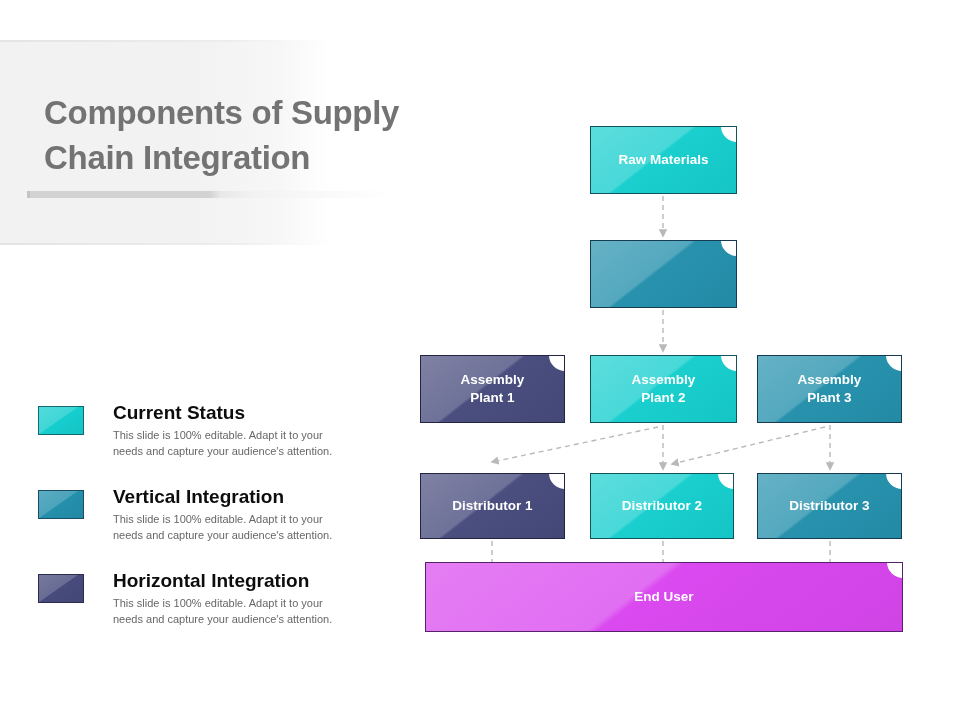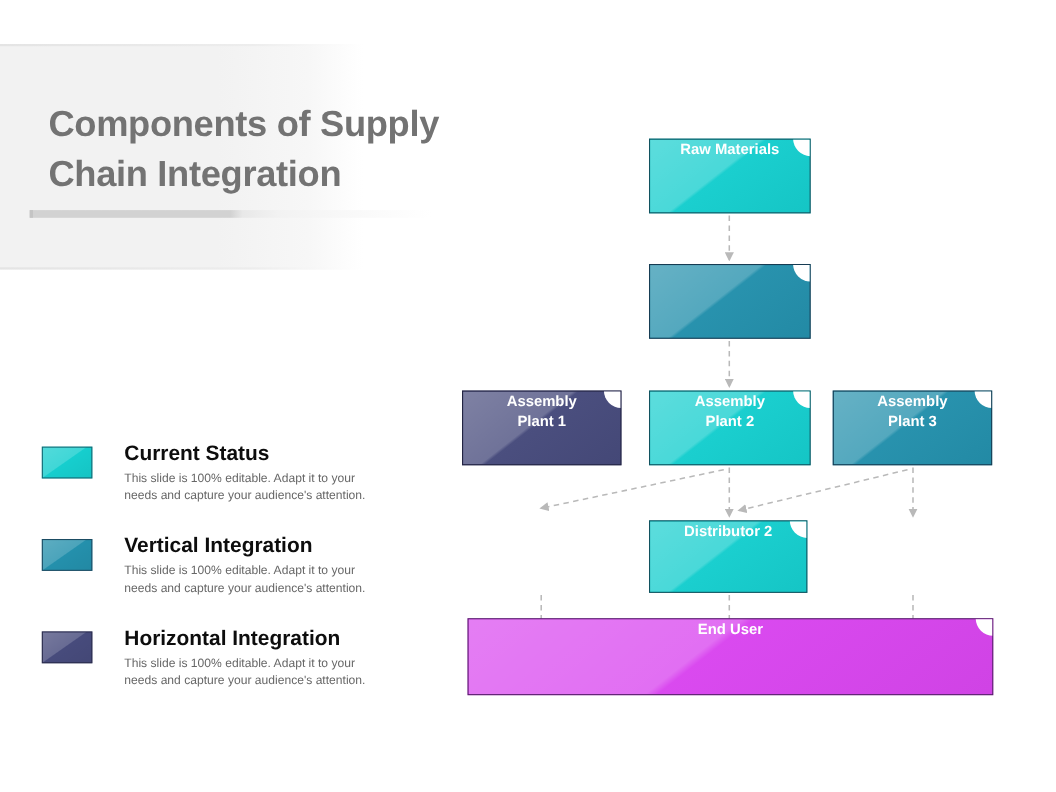--- a/index.html
+++ b/index.html
@@ -131,20 +131,21 @@
     position: absolute;
     left: 0; top: 0;
     width: 960px;
     height: 720px;
   }
   .node {
     position: absolute;
     box-sizing: border-box;
     border: 1px solid rgba(15,15,35,0.65);
     display: flex;
+    align-items: center;
     justify-content: center;
     color: #ffffff;
     font-size: 13.5px;
     font-weight: bold;
     line-height: 18px;
     text-align: center;
     white-space: pre-line;
     overflow: hidden;
   }
   .node .label { position: relative; z-index: 3; }
@@ -244,17 +245,19 @@
         <line x1="830" y1="541" x2="830" y2="574" stroke="#b9b9b9" stroke-width="1.4" stroke-dasharray="5,4" marker-end="url(#arrowhead)"></line>
       </svg>
   <div class="node" style="left: 590px; top: 126px; width: 147px; height: 68px; background: rgb(22, 206, 206);"><div class="gloss"></div><div class="corner"></div><span class="label">Raw Materials</span></div>
       <div class="node" style="left: 590px; top: 240px; width: 147px; height: 68px; background: rgb(36, 144, 172);"><div class="gloss"></div><div class="corner"></div></div>
       <div class="node" style="left: 420px; top: 355px; width: 145px; height: 68px; background: rgb(71, 75, 124);"><div class="gloss"></div><div class="corner"></div><span class="label">Assembly
 Plant 1</span></div>
       <div class="node" style="left: 590px; top: 355px; width: 147px; height: 68px; background: rgb(22, 206, 206);"><div class="gloss"></div><div class="corner"></div><span class="label">Assembly
 Plant 2</span></div>
       <div class="node" style="left: 757px; top: 355px; width: 145px; height: 68px; background: rgb(36, 144, 172);"><div class="gloss"></div><div class="corner"></div><span class="label">Assembly
 Plant 3</span></div>
+      <div class="node" style="left: 420px; top: 473px; width: 145px; height: 66px; background: rgb(71, 75, 124);"><div class="gloss"></div><div class="corner"></div><span class="label">Distributor  1</span></div>
       <div class="node" style="left: 590px; top: 473px; width: 144px; height: 66px; background: rgb(22, 206, 206);"><div class="gloss"></div><div class="corner"></div><span class="label">Distributor  2</span></div>
+      <div class="node" style="left: 757px; top: 473px; width: 145px; height: 66px; background: rgb(36, 144, 172);"><div class="gloss"></div><div class="corner"></div><span class="label">Distributor  3</span></div>
       <div class="node" style="left: 425px; top: 562px; width: 478px; height: 70px; background: #d946ef;"><div class="gloss"></div><div class="corner"></div><span class="label">End User</span></div>
     </div>
 
 </div>
 
 </body></html>

